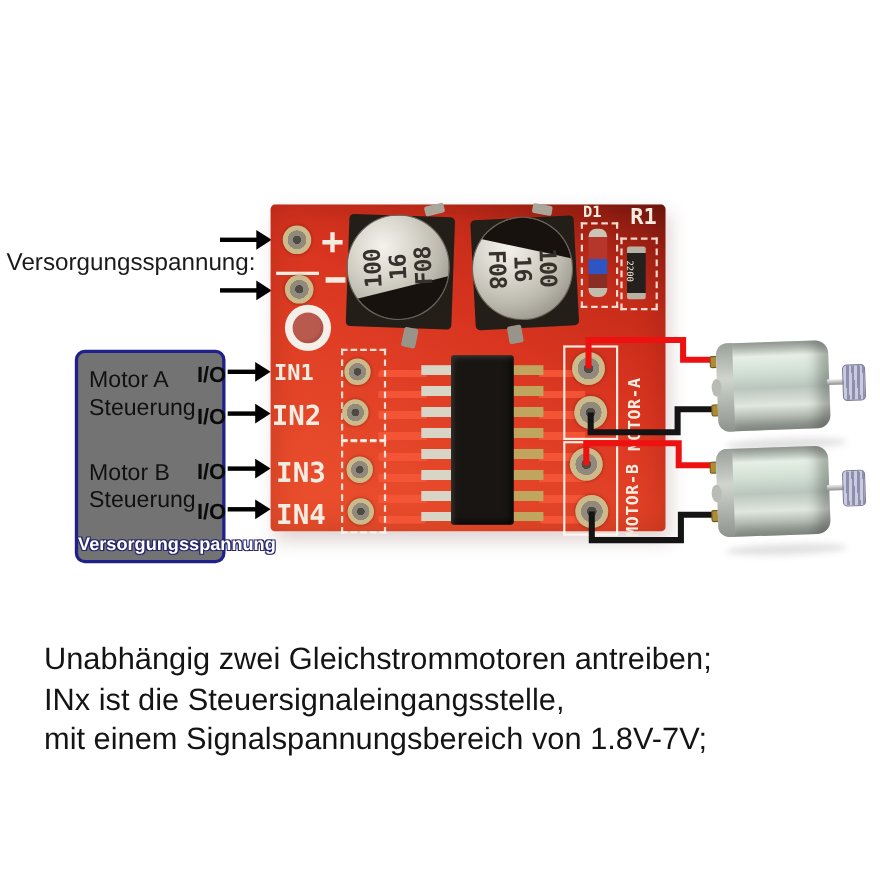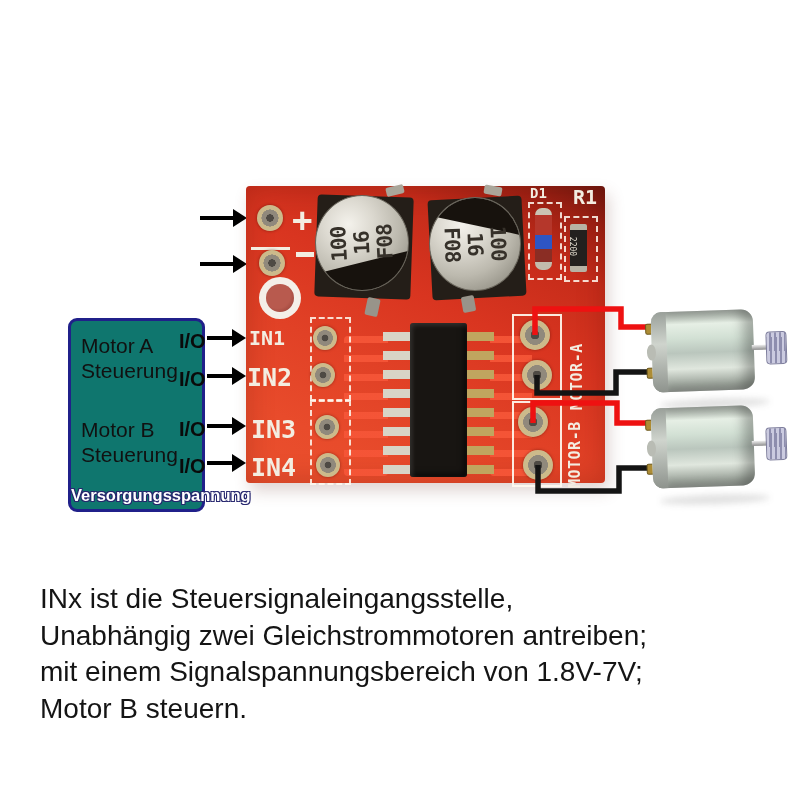--- a/index.html
+++ b/index.html
@@ -10,21 +10,21 @@
   
   .supply-text{left:6px;top:222px;font-size:22px;line-height:31px;color:#1a1a1a;}
   .desc{left:40px;top:581px;font-size:28px;line-height:36.5px;color:#141414;}
 
   
   .arrow{position:absolute;height:4px;background:#000;}
   .arrow::after{content:"";position:absolute;right:-13px;top:-7px;width:0;height:0;
     border-top:9px solid transparent;border-bottom:9px solid transparent;border-left:14px solid #000;}
 
   
-  .cbox{left:68px;top:318px;width:137px;height:194px;background:#0f766e;
+  .cbox{left:68px;top:318px;width:137px;height:194px;background:#737373;
         border:3px solid #20208a;border-radius:9px;box-sizing:border-box;}
   .cbox .grp{position:absolute;left:10px;font-size:21px;line-height:25px;color:#111;}
   .cbox .io{position:absolute;left:108px;font-weight:bold;font-size:20px;color:#0a0a0a;}
   .cbox .footer{position:absolute;left:0;right:0;bottom:4px;text-align:center;color:#fff;
         font-weight:bold;font-size:16.5px;
         text-shadow:1px 1px 0 #26266e,-1px -1px 0 #26266e,1px -1px 0 #26266e,-1px 1px 0 #26266e;}
 
   
   .board{left:246px;top:186px;width:359px;height:297px;border-radius:4px;
      background:linear-gradient(205deg,#6f180f 0%,#9c2013 9%,#c62c1a 22%,#d93520 42%,#e14126 62%,#e84b2b 82%,#ea512e 100%);
@@ -86,20 +86,21 @@
      background:linear-gradient(to bottom,#eee,#8d8d8d);}
   .mgear{position:absolute;left:120px;top:29px;width:19px;height:31px;border-radius:4px;
      background:repeating-linear-gradient(90deg,#cbcbe0 0 2.5px,#8e8eae 2.5px 5px);border:1px solid #7d7d9c;}
 </style>
 </head>
 <body>
 
 <div class="page">
 
   <div class="abs supply-text">
+    <div>Versorgungsspannung:</div>
   </div>
   <div class="arrow" style="left:200px;top:216px;width:34px;"></div>
   <div class="arrow" style="left:200px;top:262px;width:34px;"></div>
 
   <div class="abs board">
 
     <div class="pad" style="left:11px;top:19px;width:26px;height:26px;"></div>
     <div class="silk" style="left:46px;top:14px;font-size:34px;">+</div>
     <div class="divline abs"></div>
     <div class="pad" style="left:13px;top:64px;width:26px;height:26px;"></div>
@@ -209,19 +210,18 @@
     <div class="io" style="top:97px;">I/O</div>
     <div class="io" style="top:134px;">I/O</div>
     <div class="footer">Versorgungsspannung</div>
   </div>
   <div class="arrow" style="left:207px;top:336px;width:26px;"></div>
   <div class="arrow" style="left:207px;top:374px;width:26px;"></div>
   <div class="arrow" style="left:207px;top:424px;width:26px;"></div>
   <div class="arrow" style="left:207px;top:461px;width:26px;"></div>
 
   <div class="abs desc">
+    <div>Unabhängig zwei Gleichstrommotoren antreiben;</div>
     <div>INx ist die Steuersignaleingangsstelle,</div>
-    <div>Unabhängig zwei Gleichstrommotoren antreiben;</div>
     <div>mit einem Signalspannungsbereich von 1.8V-7V;</div>
-    <div>Motor B steuern.</div>
   </div>
 
 </div>
 
 </body></html>

